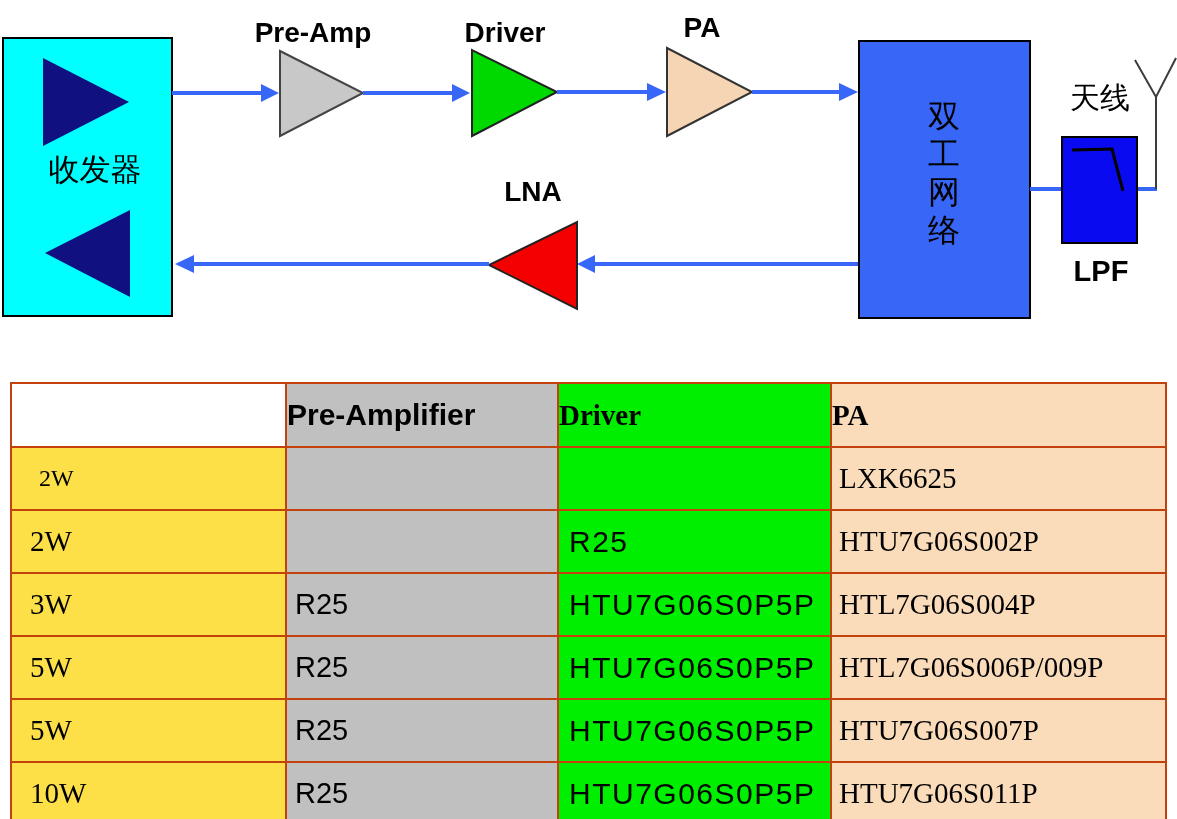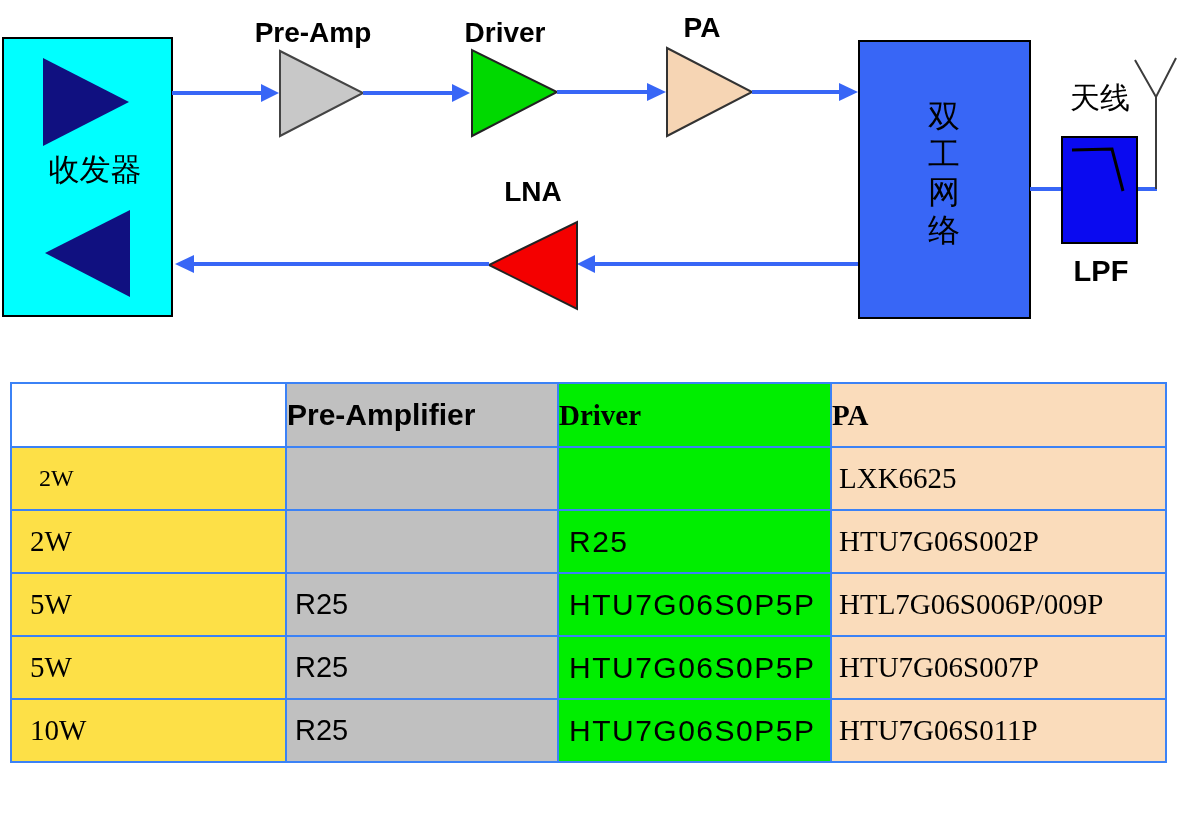--- a/index.html
+++ b/index.html
@@ -24,21 +24,21 @@
 
   table.lineup {
     position: absolute;
     left: 10px;
     top: 382px;
     width: 1155px;
     border-collapse: collapse;
     table-layout: fixed;
   }
   table.lineup th, table.lineup td {
-    border: 2px solid #3b82f6;
+    border: 2px solid #c2410c;
     height: 61px;
     vertical-align: middle;
     text-align: left;
     white-space: nowrap;
     overflow: hidden;
     padding: 0;
   }
   table.lineup thead th { height: 62px; }
   th.h-blank  { background: #ffffff; }
   th.h-preamp { background: #C0C0C0; font: bold 30px "Liberation Sans", sans-serif; padding-left: 10px; }
@@ -133,20 +133,26 @@
     <td></td>
     <td>LXK6625</td>
   </tr>
         <tr>
     <td>2W</td>
     <td></td>
     <td>R25</td>
     <td>HTU7G06S002P</td>
   </tr>
         <tr>
+    <td>3W</td>
+    <td>R25</td>
+    <td>HTU7G06S0P5P</td>
+    <td>HTL7G06S004P</td>
+  </tr>
+        <tr>
     <td>5W</td>
     <td>R25</td>
     <td>HTU7G06S0P5P</td>
     <td>HTL7G06S006P/009P</td>
   </tr>
         <tr>
     <td>5W</td>
     <td>R25</td>
     <td>HTU7G06S0P5P</td>
     <td>HTU7G06S007P</td>

